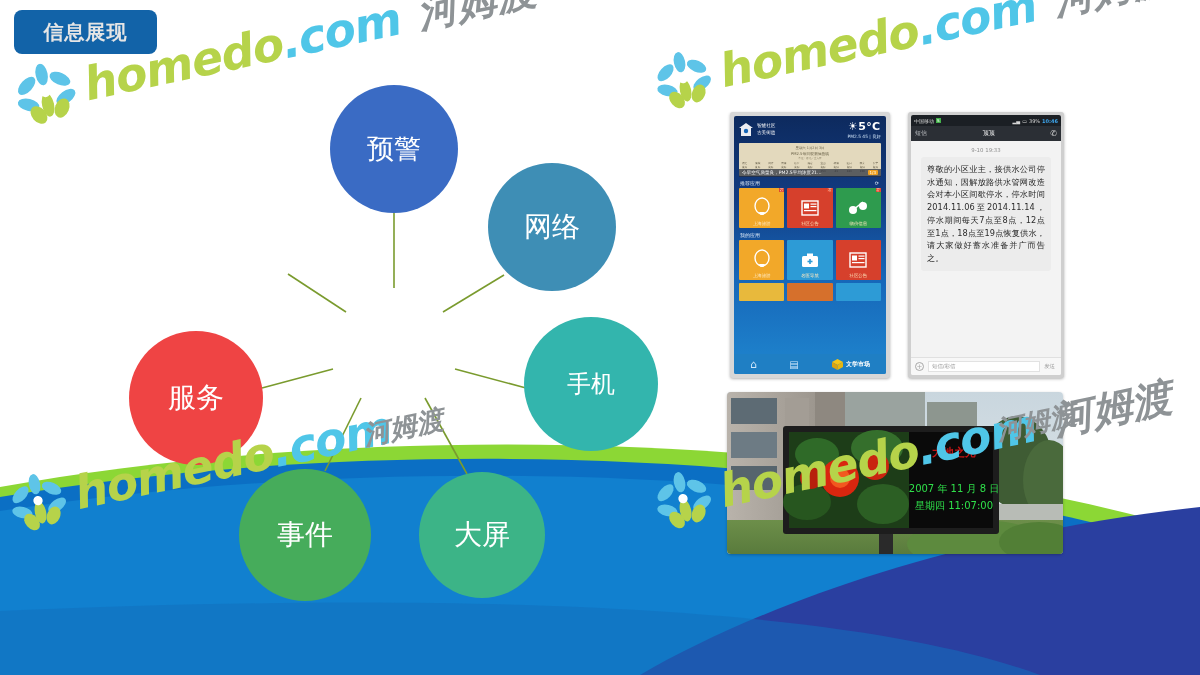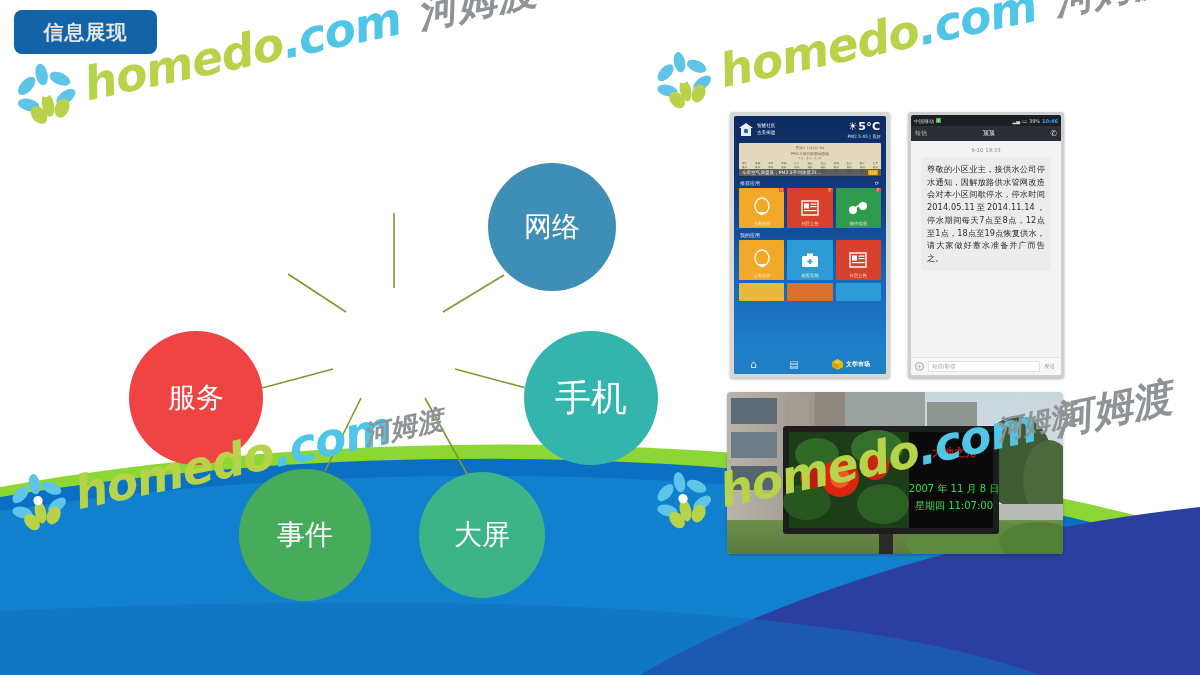--- a/index.html
+++ b/index.html
@@ -164,31 +164,34 @@
       <line x1="394" y1="288" x2="394" y2="213"></line>
       <line x1="346" y1="312" x2="288" y2="274"></line>
       <line x1="443" y1="312" x2="504" y2="275"></line>
       <line x1="333" y1="369" x2="262" y2="388"></line>
       <line x1="455" y1="369" x2="526" y2="388"></line>
       <line x1="361" y1="398" x2="325" y2="471"></line>
       <line x1="425" y1="398" x2="467" y2="474"></line>
     </g>
   </svg>
 
+  <div class="bubble" style="left:330px; top:85px; width:128px; height:128px; background:#3A6BC4; font-size:27px;">
+    <span class="blabel">预警</span>
+  </div>
 
 
   <div class="bubble" style="left:488px; top:163px; width:128px; height:128px; background:#3E8EB5; font-size:28px;font-family:Liberation Serif, serif;">
     <span class="blabel">网络</span>
   </div>
 
   <div class="bubble" style="left:129px; top:331px; width:134px; height:134px; background:#ef4444; font-size:28px;">
     <span class="blabel">服务</span>
   </div>
 
-  <div class="bubble" style="left:524px; top:331px; width:134px; height:134px; background:#33B5AD; font-size:36px;">
+  <div class="bubble" style="left:524px; top:317px; width:134px; height:134px; background:#33B5AD; font-size:24px;">
     <span class="blabel">手机</span>
   </div>
 
   <div class="bubble" style="left:419px; top:472px; width:126px; height:126px; background:#3CB487; font-size:28px;">
     <span class="blabel">大屏</span>
   </div>
 
   <div class="bubble" style="left:239px; top:469px; width:132px; height:132px; background:#46AC5B; font-size:28px;">
     <span class="blabel">事件</span>
   </div>
@@ -384,21 +387,21 @@
         <span>39%</span>
         <span class="p2-clock">10:46</span>
       </span>
     </div>
     <div class="p2-titlebar">
       <span class="p2-back">短信</span>
       <span class="p2-title">顶顶</span>
       <span style="color:#cfcfcf; font-size:8px;">✆</span>
     </div>
     <div class="p2-date">9-10 19:33</div>
-    <div class="p2-bubble">尊敬的小区业主，接供水公司停水通知，因解放路供水管网改造会对本小区间歇停水，停水时间2014.05.11至2014.11.14，停水期间每天7点至8点，12点至1点，18点至19点恢复供水，请大家做好蓄水准备并广而告之。</div>
+    <div class="p2-bubble">尊敬的小区业主，接供水公司停水通知，因解放路供水管网改造会对本小区间歇停水，停水时间2014.11.06至2014.11.14，停水期间每天7点至8点，12点至1点，18点至19点恢复供水，请大家做好蓄水准备并广而告之。</div>
     <div class="p2-input">
       <span class="p2-plus">+</span>
       <span class="p2-field">短信/彩信</span>
       <span class="p2-send">发送</span>
     </div>
   </div>
 </div>
 
 <div class="panel led">
   <svg class="led-photo" width="336" height="182" viewBox="0 0 336 182">

